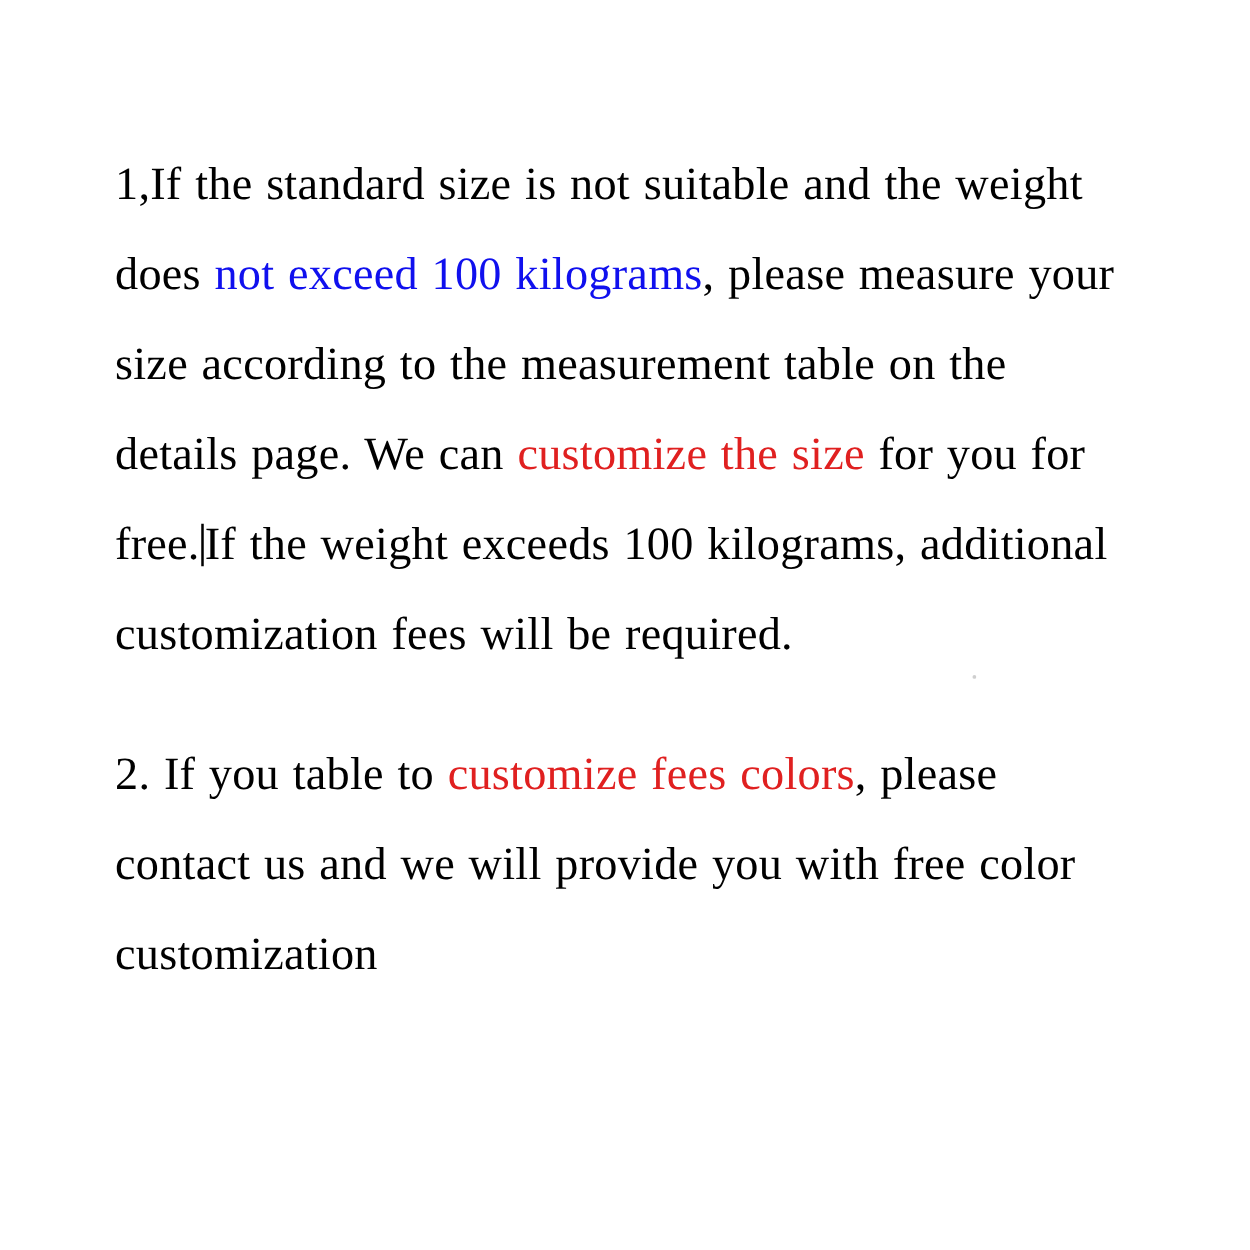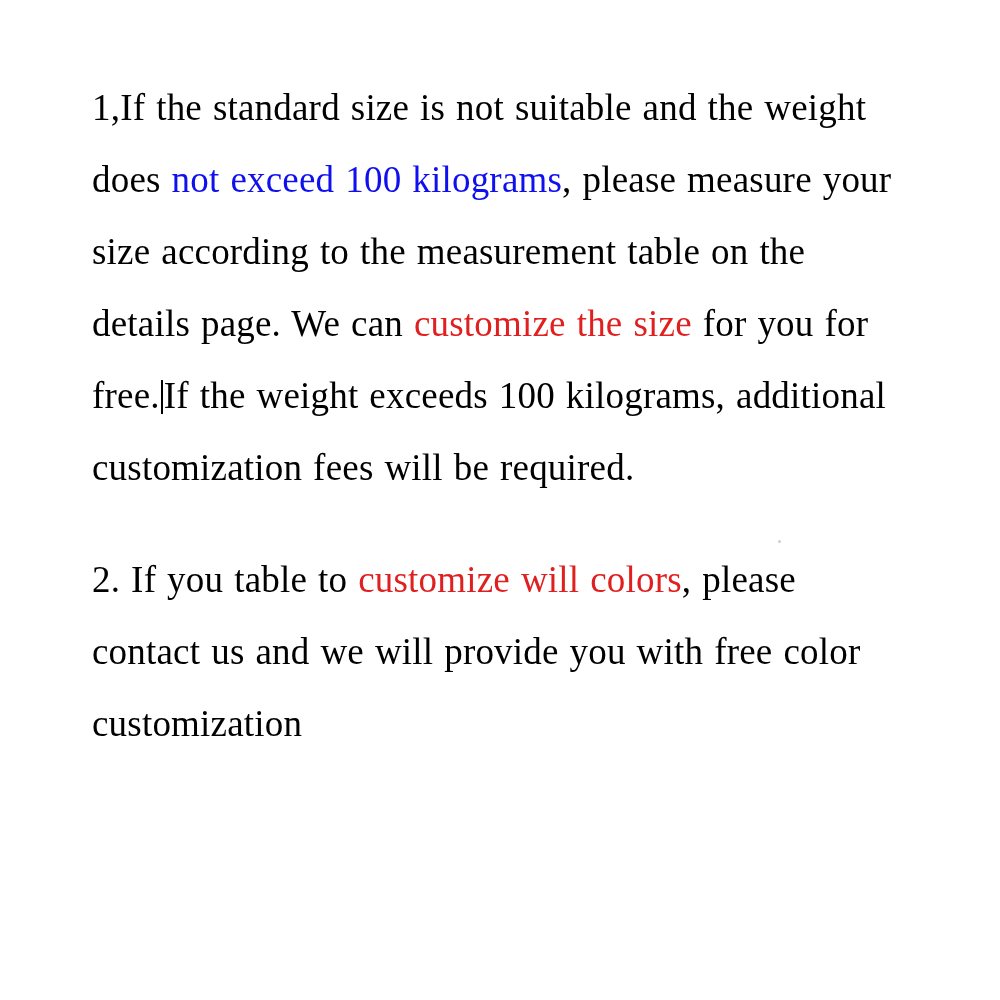--- a/index.html
+++ b/index.html
@@ -12,21 +12,21 @@
     background: #ffffff;
     font-family: "Liberation Serif", serif;
     color: #000000;
     overflow: hidden;
   }
   .page {
     position: relative;
     width: 1000px;
     height: 1000px;
     box-sizing: border-box;
-    padding: 72px 92px 0 92px;
+    padding: 112px 92px 0 92px;
   }
   .para {
     font-size: 37px;
     line-height: 72px;
     text-align: left;
     letter-spacing: 0.2px;
     word-spacing: 1.5px;
   }
   .para-1 {
     margin: 0;
@@ -56,17 +56,17 @@
     border-radius: 50%;
   }
 </style>
 </head>
 <body>
 
 <div class="page">
 
   <p class="para para-1"><span>1,</span><span>If the standard size is not suitable and the weight does </span><span class="blue">not exceed 100 kilograms</span><span>, please measure your size according to the measurement table on the details page. We can </span><span class="red">customize the size</span><span> for you for free.</span><span class="caret"></span><span>If the weight exceeds 100 kilograms, additional customization fees will be required.</span></p>
 
-  <p class="para para-2"><span>2.</span><span> If you table to </span><span class="red">customize will colors</span><span>, please contact us and we will provide you with free color customization</span></p>
+  <p class="para para-2"><span>2.</span><span> If you table to </span><span class="red">customize fees colors</span><span>, please contact us and we will provide you with free color customization</span></p>
 
   <span class="speck" style="left:778px; top:540px;"></span>
 
 </div>
 
 </body></html>

